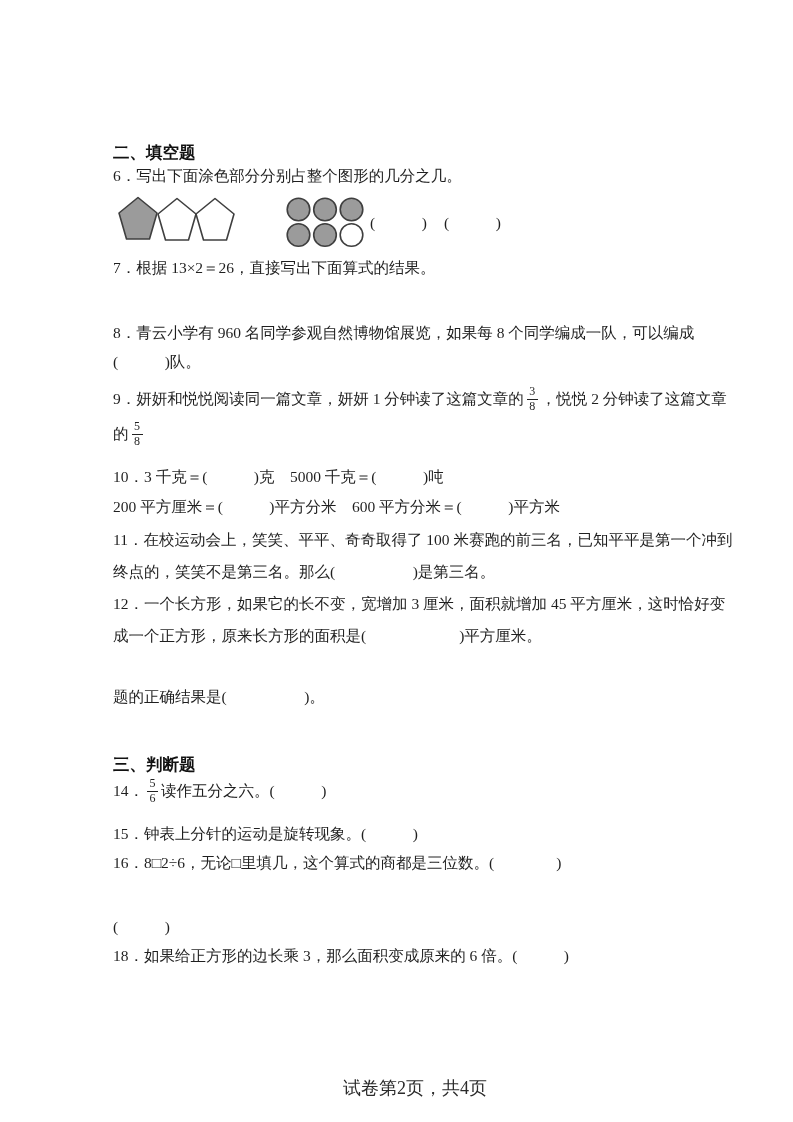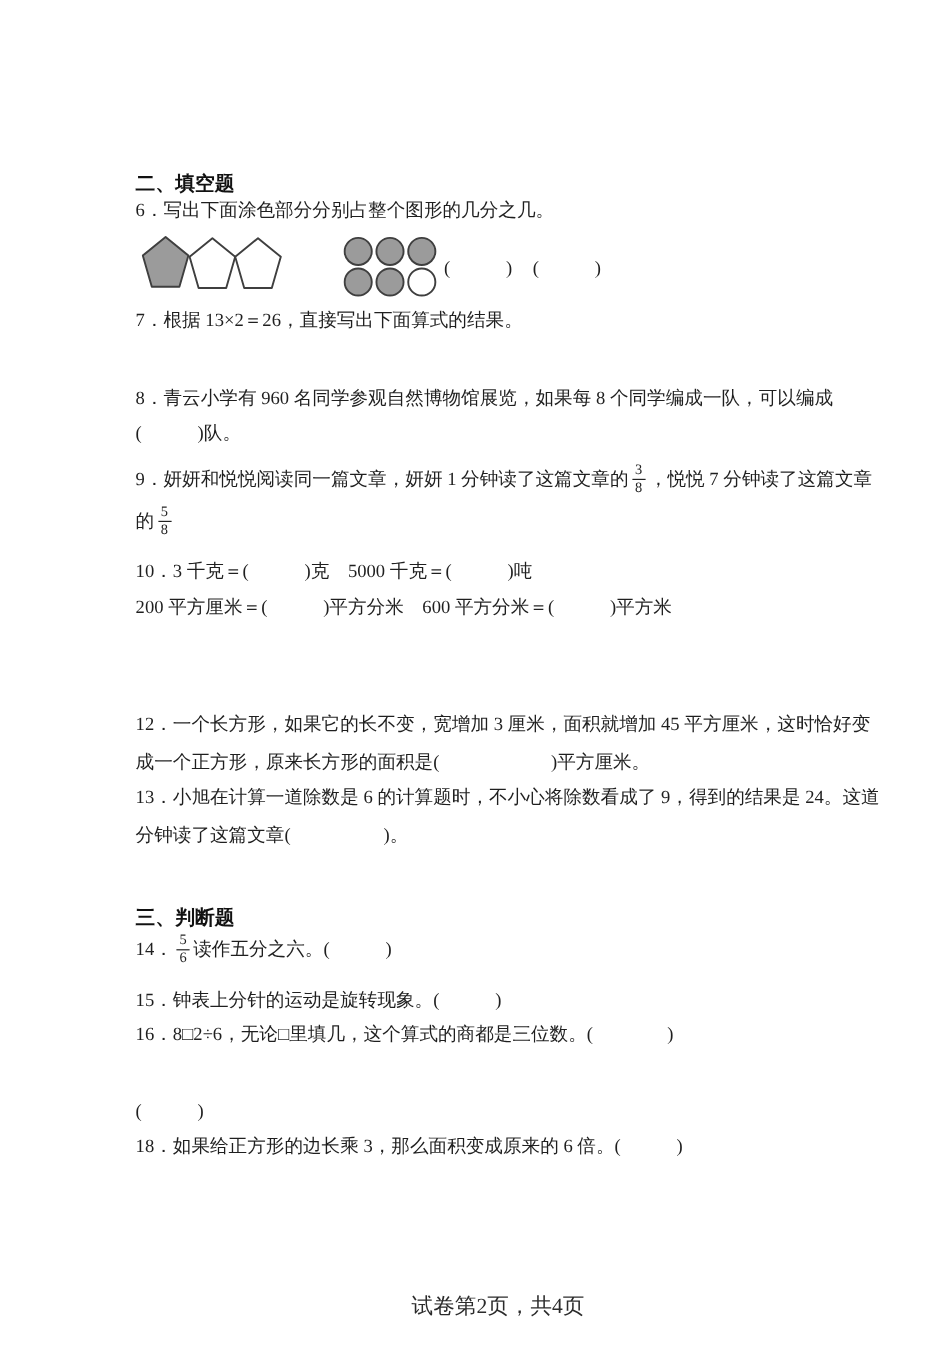--- a/index.html
+++ b/index.html
@@ -83,35 +83,36 @@
   </div>
 
   <div class="ln" style="top:258px">7．根据 13×2＝26，直接写出下面算式的结果。</div>
 
   <div class="ln" style="top:323px">8．青云小学有 960 名同学参观自然博物馆展览，如果每 8 个同学编成一队，可以编成</div>
   <div class="ln" style="top:352px">(　　　)队。</div>
 
   <div class="ln" style="top:386px"><span>9．妍妍和悦悦阅读同一篇文章，妍妍 1 分钟读了这篇文章的</span><span class="frac">
         <span class="num">3</span>
         <span class="den">8</span>
-      </span><span>，悦悦 7 分钟读了这篇文章</span></div>
+      </span><span>，悦悦 2 分钟读了这篇文章</span></div>
   <div class="ln" style="top:421px"><span>的</span><span class="frac">
         <span class="num">5</span>
         <span class="den">8</span>
       </span></div>
 
   <div class="ln" style="top:467px">10．3 千克＝(　　　)克　5000 千克＝(　　　)吨</div>
   <div class="ln" style="top:497px">200 平方厘米＝(　　　)平方分米　600 平方分米＝(　　　)平方米</div>
 
+  <div class="ln" style="top:530px">11．在校运动会上，笑笑、平平、奇奇取得了 100 米赛跑的前三名，已知平平是第一个冲到</div>
+  <div class="ln" style="top:562px">终点的，笑笑不是第三名。那么(　　　　　)是第三名。</div>
 
   <div class="ln" style="top:594px">12．一个长方形，如果它的长不变，宽增加 3 厘米，面积就增加 45 平方厘米，这时恰好变</div>
   <div class="ln" style="top:626px">成一个正方形，原来长方形的面积是(　　　　　　)平方厘米。</div>
 
-  <div class="ln" style="top:655px">13．小旭在计算一道除数是 6 的计算题时，不小心将除数看成了 9，得到的结果是 24。这道</div>
-  <div class="ln" style="top:687px">分钟读了这篇文章(　　　　　)。</div>
+  <div class="ln" style="top:687px">题的正确结果是(　　　　　)。</div>
 
   <div class="ln heading" style="top:755px">三、判断题</div>
 
   <div class="ln" style="top:778px"><span>14．</span><span class="frac">
         <span class="num">5</span>
         <span class="den">6</span>
       </span><span>读作五分之六。(　　　)</span></div>
 
   <div class="ln" style="top:824px">15．钟表上分针的运动是旋转现象。(　　　)</div>
   <div class="ln" style="top:853px">16．8□2÷6，无论□里填几，这个算式的商都是三位数。(　　　　)</div>

